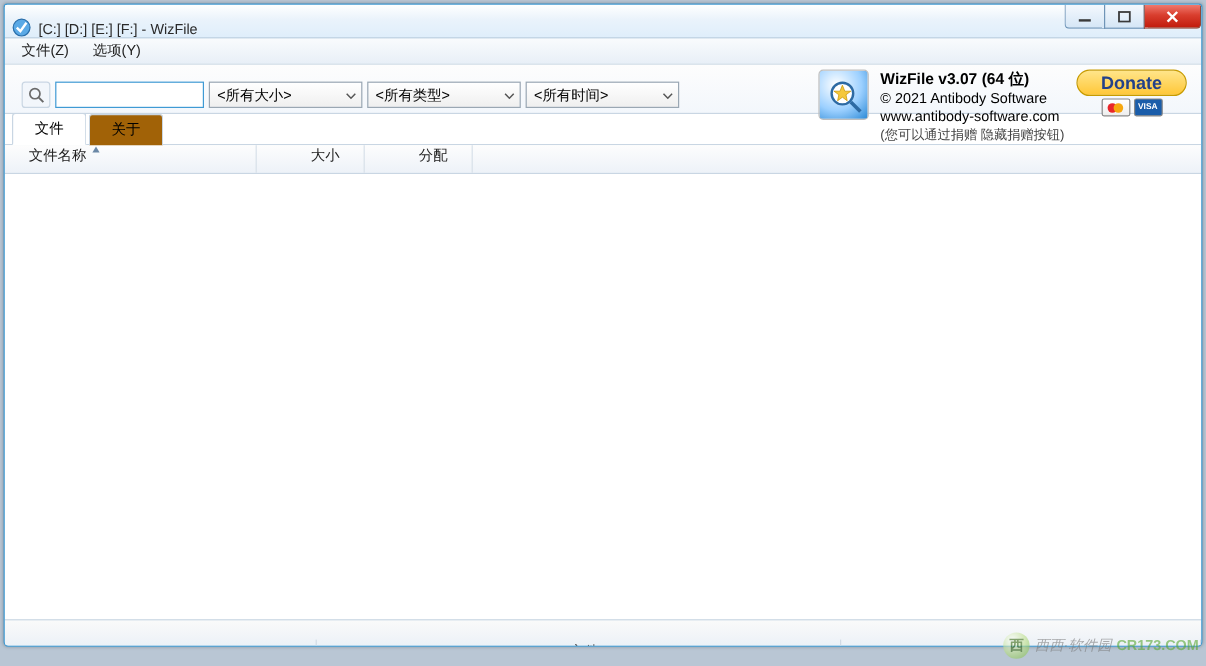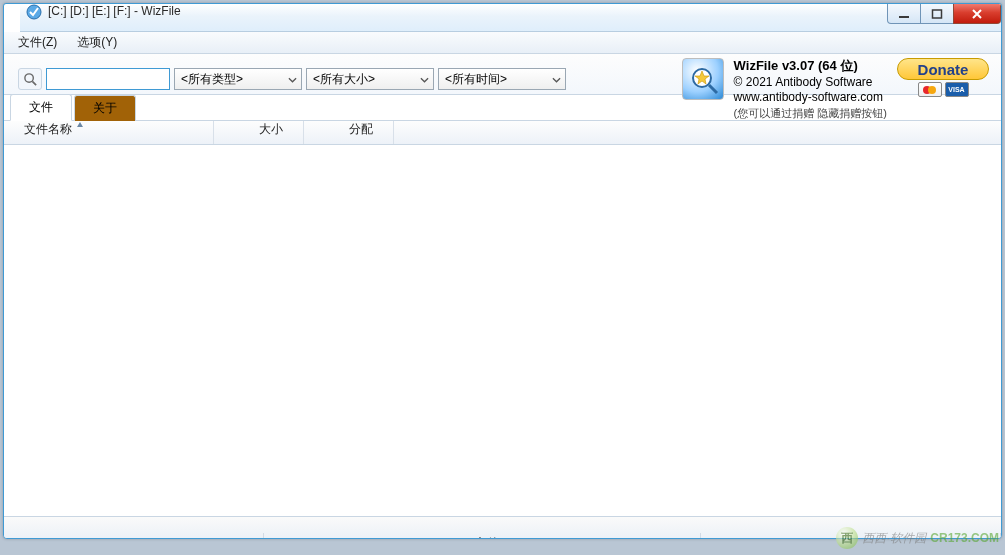--- a/index.html
+++ b/index.html
@@ -16,23 +16,22 @@
   .window {
     position:absolute; left:3px; top:3px; width:999px; height:536px;
     background:#ffffff; border:1px solid #3f9ad4; border-radius:3px 3px 4px 4px;
     box-shadow:0 0 3px rgba(0,0,0,0.25);
     display:flex; flex-direction:column; overflow:hidden;
   }
 
   
   .titlebar {
     height:28px; background:linear-gradient(#ffffff,#eaf3fb 45%,#dfeefb);
-    border-bottom:1px solid #b7cde0; display:flex; align-items:flex-start; padding:0 2px 0 6px;
+    border-bottom:1px solid #b7cde0; display:flex; align-items:flex-end; padding:0 2px 0 6px;
     position:relative;
-    margin-left:16px;
   }
   .titlebar .app-icon { width:16px; height:16px; margin-right:6px; }
   .titlebar .title-text { color:#2a2a2a; flex:1; }
   .win-controls { display:flex; position:absolute; right:0; top:0;}
   .win-btn { width:34px; height:20px; border:1px solid #6f94b7; border-top:none;
     background:linear-gradient(#f4f8fd,#d5e6f6); margin-left:-1px;
     display:flex; align-items:center; justify-content:center;
   }
   .win-btn.min{ border-bottom-left-radius:4px;}
   .win-btn.close{ width:48px; border-bottom-right-radius:4px; background:linear-gradient(#f07a6f,#d93e2e 45%,#c11b0c); border-color:#924736;}
@@ -161,28 +160,28 @@
 
 
     <div class="search-row">
       <div class="mag">
         <svg viewBox="0 0 16 16">
             <circle cx="6.5" cy="6.5" r="4.5" fill="none" stroke="#6a6a6a" stroke-width="1.5"></circle>
             <line x1="10" y1="10" x2="14" y2="14" stroke="#6a6a6a" stroke-width="1.8"></line>
           </svg>
       </div>
       <input class="search-input" value="" style="">
-      <div class="combo type">
-        <span>&lt;所有类型&gt;</span>
+      <div class="combo size">
+        <span>&lt;所有大小&gt;</span>
         <span class="caret"><svg viewBox="0 0 10 6">
               <path d="M1 1 L5 5 L9 1" fill="none" stroke="#555" stroke-width="1.4"></path>
             </svg></span>
       </div>
-      <div class="combo size">
-        <span>&lt;所有大小&gt;</span>
+      <div class="combo type">
+        <span>&lt;所有类型&gt;</span>
         <span class="caret"><svg viewBox="0 0 10 6">
               <path d="M1 1 L5 5 L9 1" fill="none" stroke="#555" stroke-width="1.4"></path>
             </svg></span>
       </div>
       <div class="combo time">
         <span>&lt;所有时间&gt;</span>
         <span class="caret"><svg viewBox="0 0 10 6">
               <path d="M1 1 L5 5 L9 1" fill="none" stroke="#555" stroke-width="1.4"></path>
             </svg></span>
       </div>

